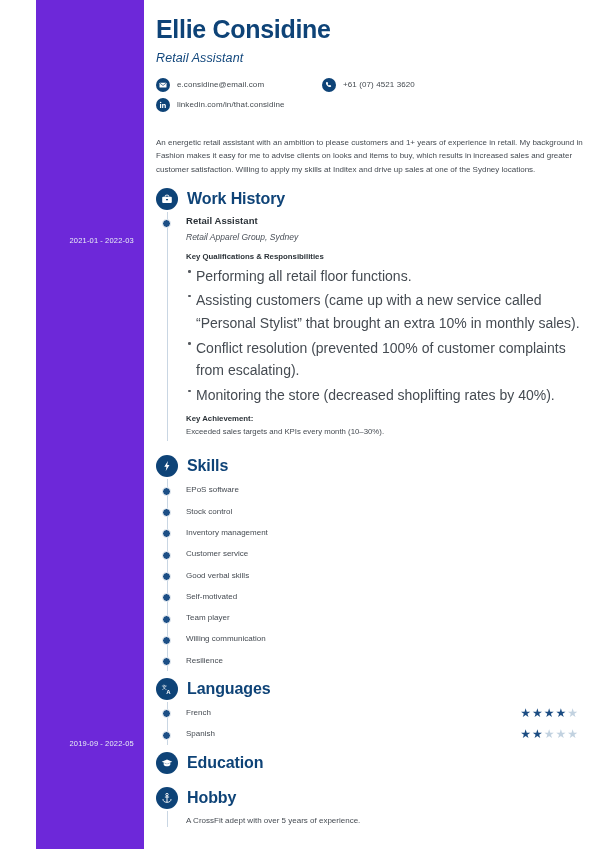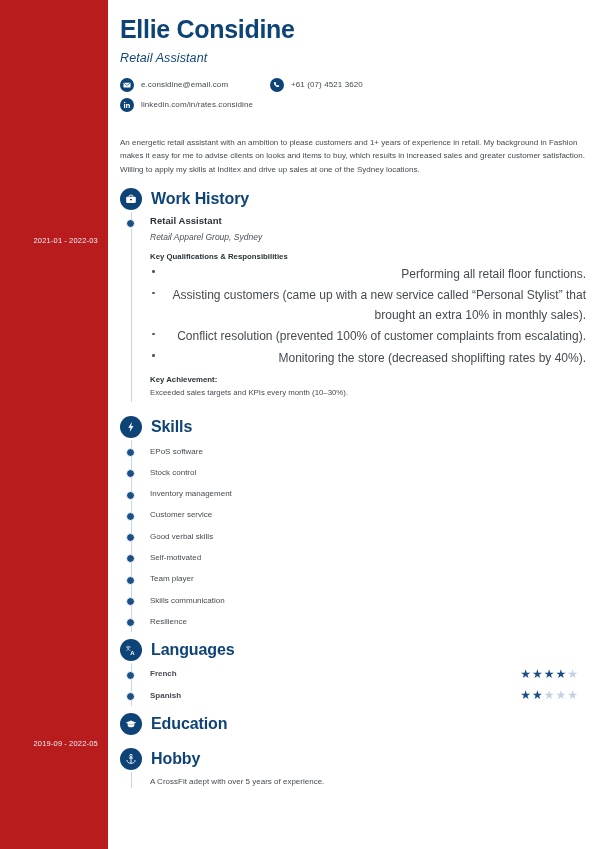--- a/index.html
+++ b/index.html
@@ -8,22 +8,23 @@
     background:#ffffff;
     font-family:"Liberation Sans", sans-serif;
     position:relative;
     overflow:hidden;
   }
   .page { display:flex; width:600px; height:849px; }
 
   
   .sidebar {
     width:108px; flex:0 0 108px;
-    background:#b91c1c;
-    position:relative;
+    background:#6d28d9;
+    position:relative;
+    margin-left:36px;
   }
   .side-date {
     position:absolute;
     right:10px;
     color:#e8eef5;
     font-size:7.5px;
     letter-spacing:0.2px;
     white-space:nowrap;
     text-align:right;
   }
@@ -48,21 +49,21 @@
     font-size:12.5px;
     font-style:italic;
     margin-top:7px;
     letter-spacing:0.1px;
   }
 
   
   .contacts { margin-top:13px; }
   .contact-row { display:flex; align-items:center; margin-bottom:6px; }
   .contact-item { display:flex; align-items:center; }
-  .contact-item.first { width:150px; }
+  .contact-item.first { width:166px; }
   .circle-ico {
     width:14px; height:14px; border-radius:50%;
     background:#0e4377;
     display:flex; align-items:center; justify-content:center;
     flex:0 0 14px;
     margin-right:7px;
   }
   .circle-ico svg { display:block; }
   .contact-text {
     color:#444a50;
@@ -129,27 +130,26 @@
   }
   .sub-label {
     color:#2b3238;
     font-size:7.8px;
     font-weight:bold;
     margin-top:10px;
   }
   .bullets { margin-top:4px; list-style:none; }
   .bullets li {
     color:#454b52;
-    font-size:12px;
+    font-size:14px;
     line-height:1.62;
     position:relative;
     padding-left:10px;
     margin-bottom:2px;
     max-width:448px;
-    text-align:right;
   }
   .bullets li::before {
     content:"";
     position:absolute;
     left:2px; top:5.5px;
     width:2.5px; height:2.5px; border-radius:50%;
     background:#55595f;
   }
   .plain-line {
     color:#454b52;
@@ -185,21 +185,21 @@
     padding-right:8px;
   }
   .lang-row::before {
     content:"";
     position:absolute;
     left:-24px; top:7.5px;
     width:7px; height:7px; border-radius:50%;
     background:#1c4f86;
     border:1px solid #ffffff;
   }
-  .lang-label { color:#454b52; font-size:8px;font-weight:bold; }
+  .lang-label { color:#454b52; font-size:8px; }
   .stars { display:flex; gap:1px; }
   .stars span { font-size:12px; line-height:1; color:#c2d2e0; }
   .stars span.on { color:#1b4c82; }
 
   .hobby-text {
     color:#454b52;
     font-size:8px;
     line-height:1.6;
     padding-top:4px;
   }
@@ -245,21 +245,21 @@
       </div>
       <div class="contact-row">
         <div class="contact-item">
           <span class="circle-ico">
             <svg width="8" height="8" viewBox="0 0 16 16">
                 <rect x="2" y="6" width="2.4" height="8" fill="#fff"></rect>
                 <circle cx="3.2" cy="3.2" r="1.5" fill="#fff"></circle>
                 <path d="M6.2 6h2.3v1.1c.5-.8 1.3-1.3 2.4-1.3 1.7 0 2.8 1.1 2.8 3.2V14h-2.4V9.6c0-1-.4-1.6-1.3-1.6s-1.5.6-1.5 1.7V14H6.2z" fill="#fff"></path>
               </svg>
           </span>
-          <span class="contact-text">linkedin.com/in/rates.considine</span>
+          <span class="contact-text">linkedin.com/in/that.considine</span>
         </div>
       </div>
     </div>
 
     <div class="summary">An energetic retail assistant with an ambition to please customers and 1+ years of experience in retail. My background in Fashion makes it easy for me to advise clients on looks and items to buy, which results in increased sales and greater customer satisfaction. Willing to apply my skills at Inditex and drive up sales at one of the Sydney locations.</div>
 
     <div class="section">
       <div class="sec-head">
         <span class="sec-ico">
           <svg width="12" height="12" viewBox="0 0 16 16">
@@ -312,21 +312,21 @@
         <div class="skill-row">
             <span class="skill-label">Good verbal skills</span>
           </div>
         <div class="skill-row">
             <span class="skill-label">Self-motivated</span>
           </div>
         <div class="skill-row">
             <span class="skill-label">Team player</span>
           </div>
         <div class="skill-row">
-            <span class="skill-label">Skills communication</span>
+            <span class="skill-label">Willing communication</span>
           </div>
         <div class="skill-row">
             <span class="skill-label">Resilience</span>
           </div>
       </div>
     </div>
 
     <div class="section" style="margin-top:5px;">
       <div class="sec-head">
         <span class="sec-ico">

